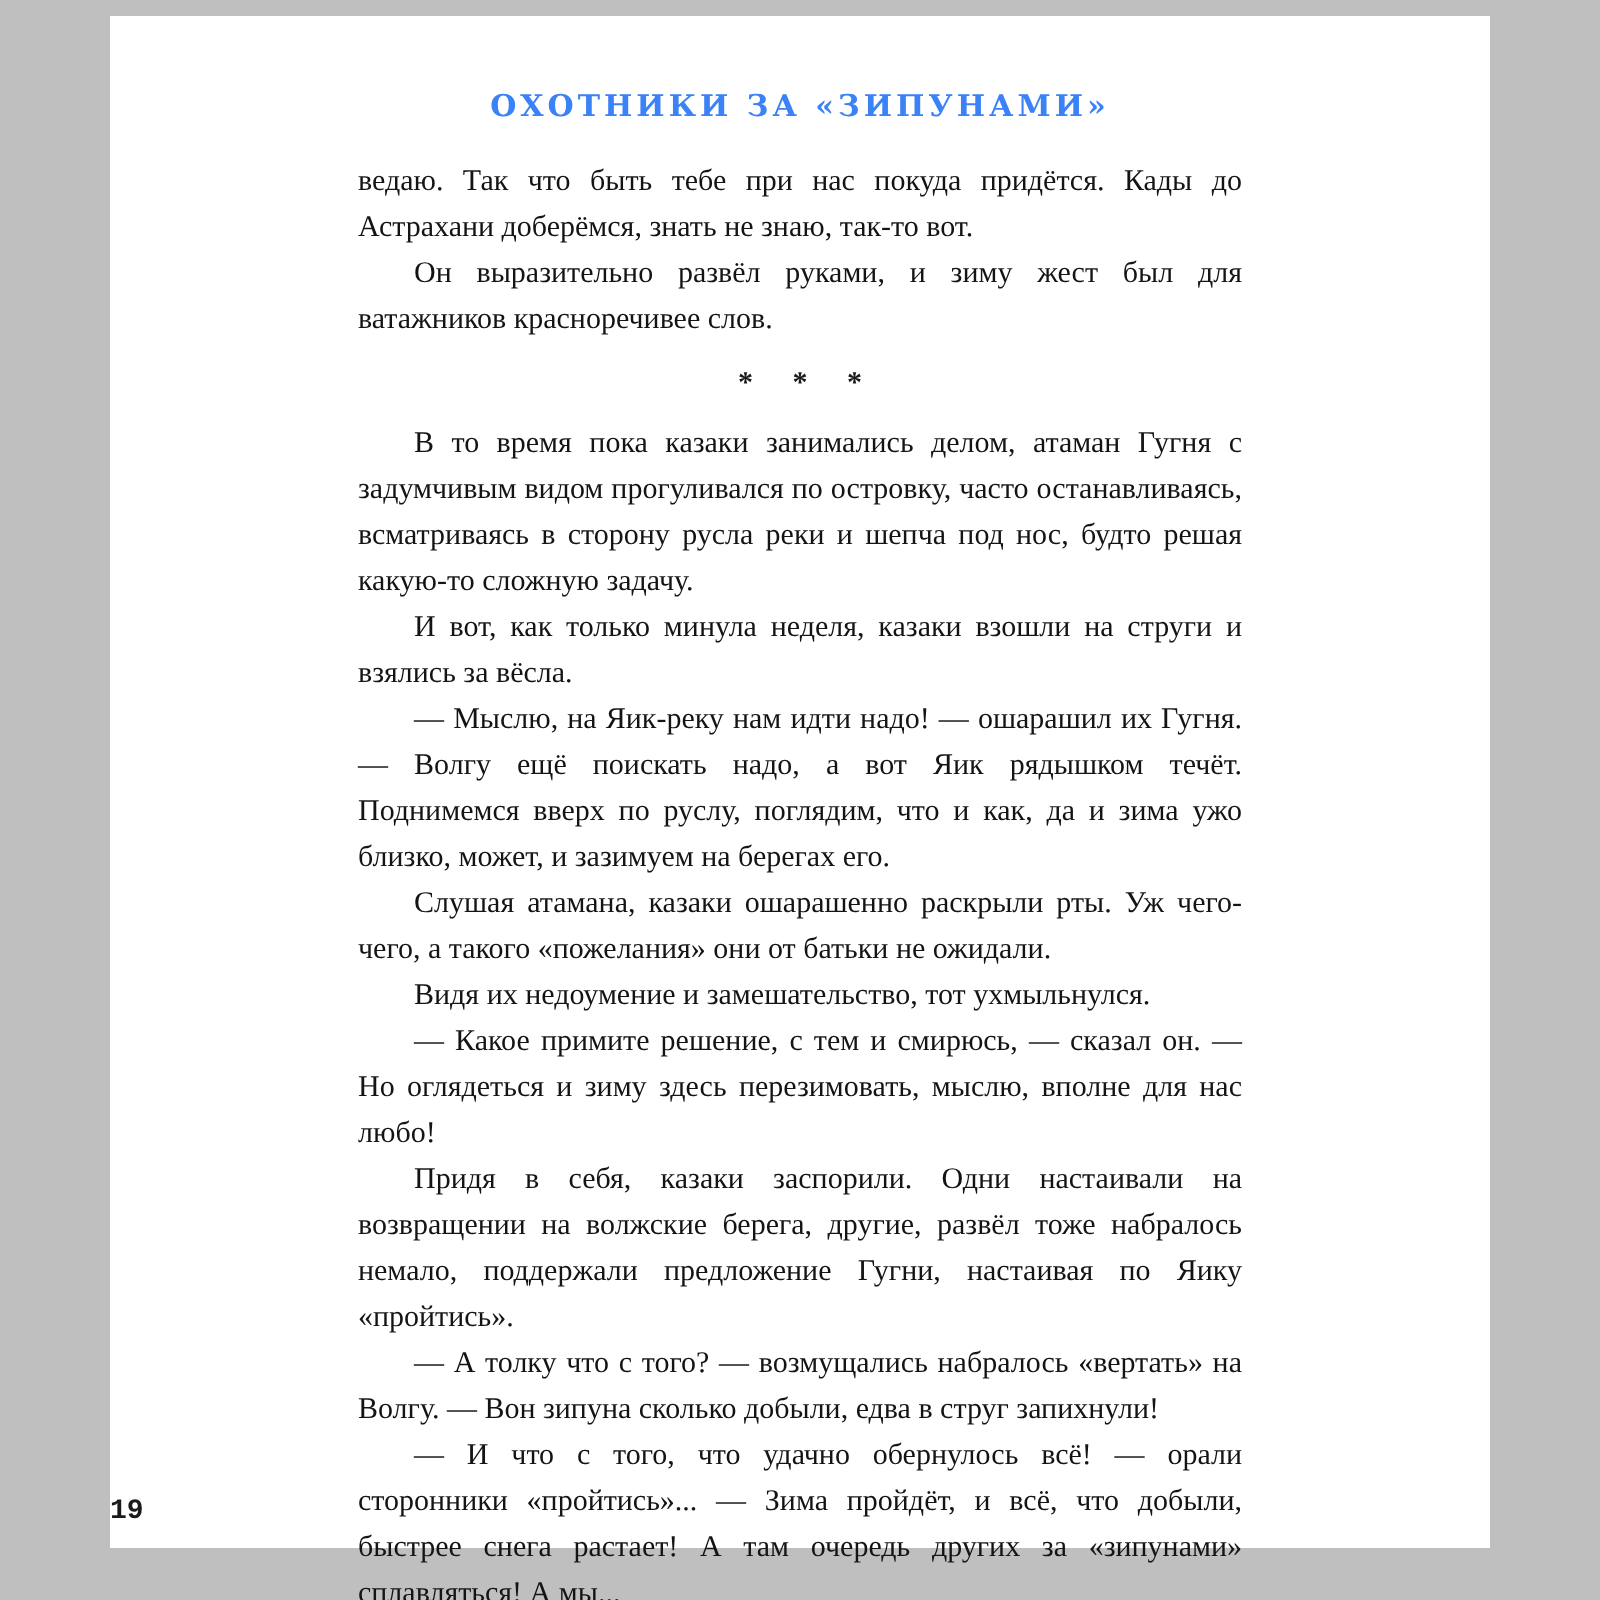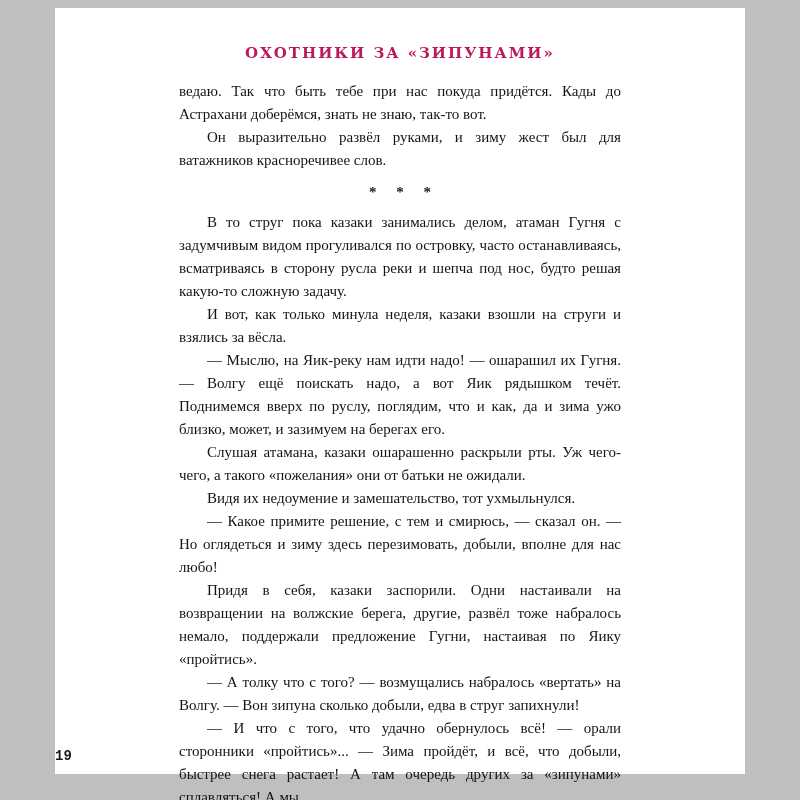--- a/index.html
+++ b/index.html
@@ -21,21 +21,21 @@
       padding: 36px 124px 40px 124px;
       color: #141414;
     }
 
     .running-header {
       text-align: center;
       font-family: "DejaVu Serif", serif;
       font-weight: bold;
       font-size: 15px;
       letter-spacing: 2px;
-      color: #be185d;
+      color: #3b82f6;
       margin-bottom: 18px;
     }
 
     .body-text p {
       font-size: 15px;
       line-height: 23px;
       text-align: justify;
       text-indent: 28px;
       color: #141414;
     }
@@ -74,26 +74,26 @@
   <div class="running-header">ОХОТНИКИ ЗА «ЗИПУНАМИ»</div>
 
   <div class="body-text">
 
     <p class="no-indent">ведаю. Так что быть тебе при нас покуда придётся. Кады до Астрахани доберёмся, знать не знаю, так-то вот.</p>
 
     <p>Он выразительно развёл руками, и зиму жест был для ватажников красноречивее слов.</p>
 
     <div class="section-separator">* * *</div>
 
-    <p>В то струг пока казаки занимались делом, атаман Гугня с задумчивым видом прогуливался по островку, часто останавливаясь, всматриваясь в сторону русла реки и шепча под нос, будто решая какую-то сложную задачу.</p>
+    <p>В то время пока казаки занимались делом, атаман Гугня с задумчивым видом прогуливался по островку, часто останавливаясь, всматриваясь в сторону русла реки и шепча под нос, будто решая какую-то сложную задачу.</p>
     <p>И вот, как только минула неделя, казаки взошли на струги и взялись за вёсла.</p>
     <p>— Мыслю, на Яик-реку нам идти надо! — ошарашил их Гугня. — Волгу ещё поискать надо, а вот Яик рядышком течёт. Поднимемся вверх по руслу, поглядим, что и как, да и зима ужо близко, может, и зазимуем на берегах его.</p>
     <p>Слушая атамана, казаки ошарашенно раскрыли рты. Уж чего-чего, а такого «пожелания» они от батьки не ожидали.</p>
     <p>Видя их недоумение и замешательство, тот ухмыльнулся.</p>
-    <p>— Какое примите решение, с тем и смирюсь, — сказал он. — Но оглядеться и зиму здесь перезимовать, добыли, вполне для нас любо!</p>
+    <p>— Какое примите решение, с тем и смирюсь, — сказал он. — Но оглядеться и зиму здесь перезимовать, мыслю, вполне для нас любо!</p>
     <p>Придя в себя, казаки заспорили. Одни настаивали на возвращении на волжские берега, другие, развёл тоже набралось немало, поддержали предложение Гугни, настаивая по Яику «пройтись».</p>
     <p>— А толку что с того? — возмущались набралось «вертать» на Волгу. — Вон зипуна сколько добыли, едва в струг запихнули!</p>
     <p>— И что с того, что удачно обернулось всё! — орали сторонники «пройтись»... — Зима пройдёт, и всё, что добыли, быстрее снега растает! А там очередь других за «зипунами» сплавляться! А мы...</p>
 
   </div>
 
   <div class="page-number">19</div>
 
 </div>
 

